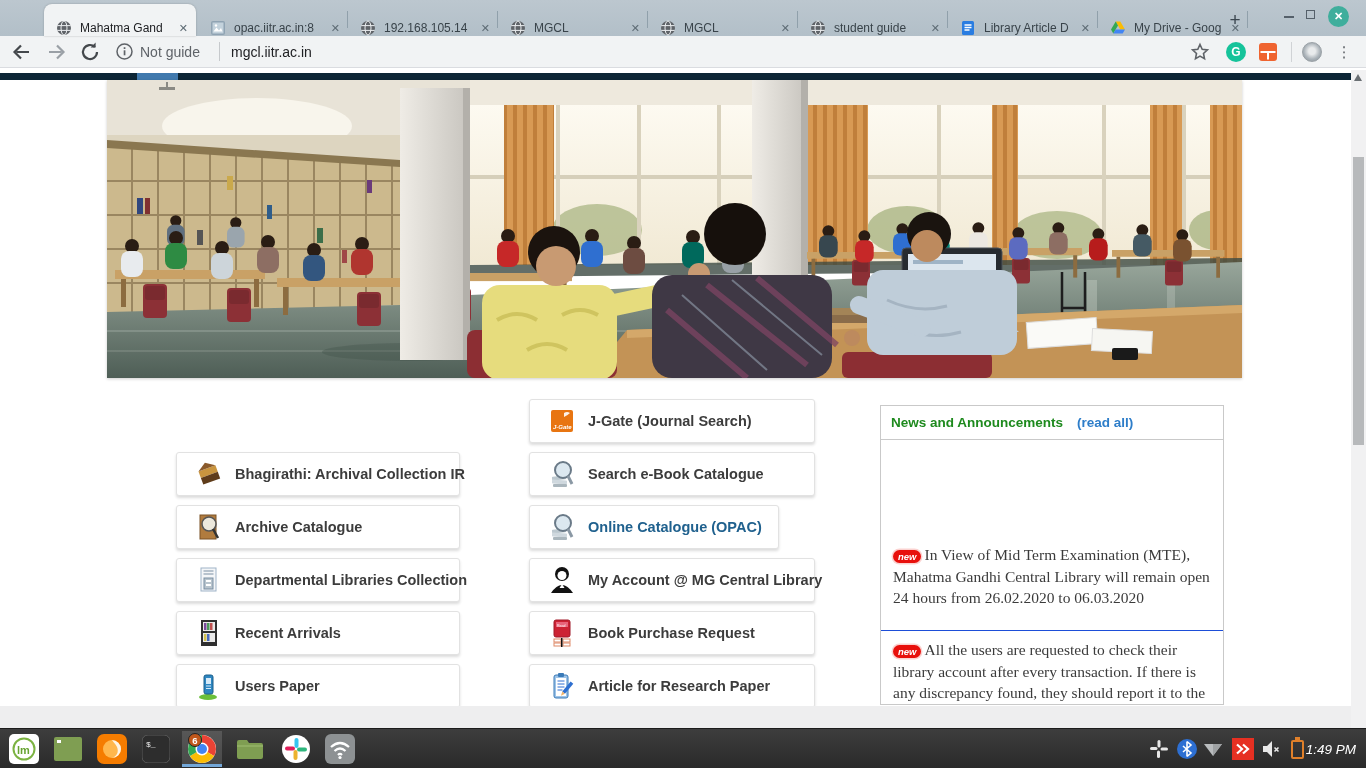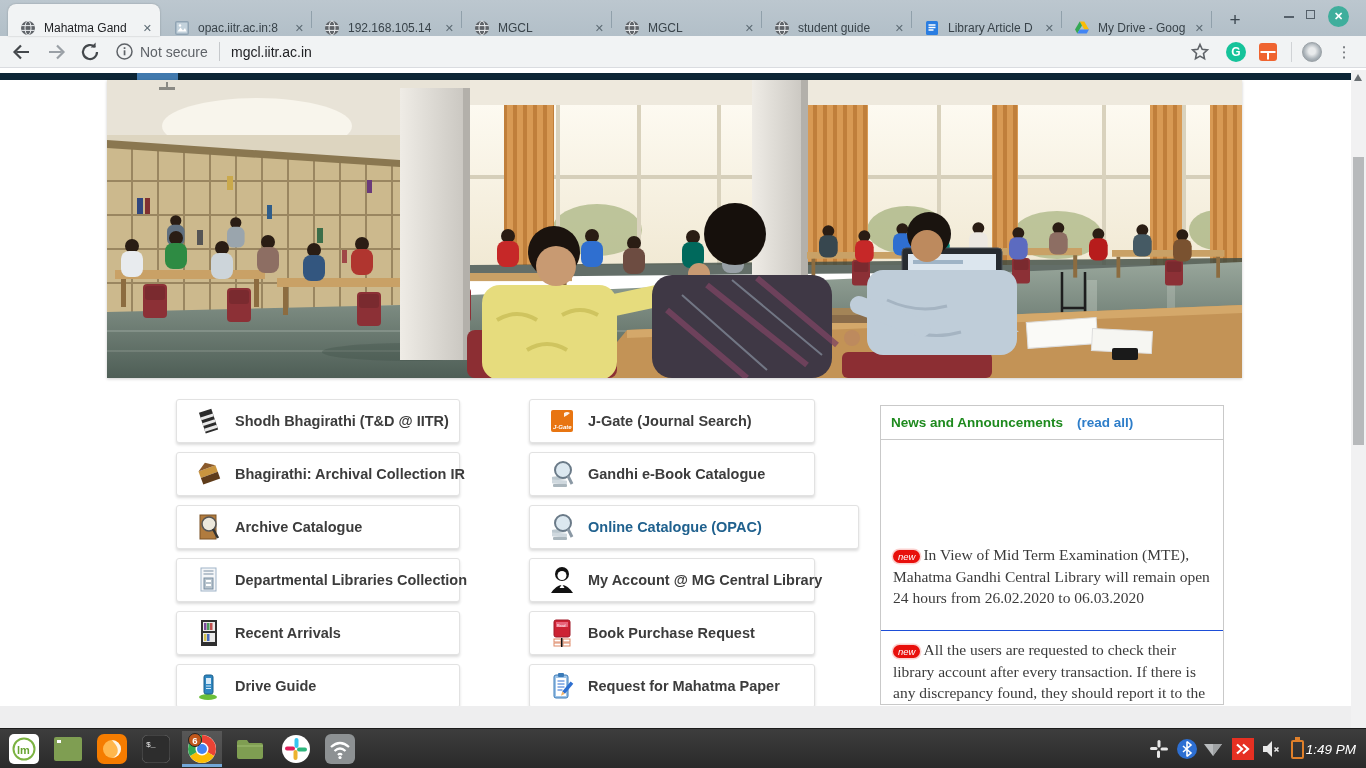--- a/index.html
+++ b/index.html
@@ -3,21 +3,21 @@
 <meta charset="utf-8">
 <style>
   * { margin:0; padding:0; box-sizing:border-box; }
   html,body { width:1366px; height:768px; overflow:hidden; background:#fff;
               font-family:"Liberation Sans", sans-serif; }
 
   
   #tabstrip { position:absolute; left:0; top:0; width:1366px; height:36px;
               background:linear-gradient(#bcc7cf,#b2bfc8); }
   .tab { position:absolute; top:6px; height:28px; width:150px; display:flex;
-         align-items:center; padding:16px 8px 0 12px; cursor:default; }
+         align-items:center; padding:16px 8px 0 12px; cursor:default;margin-left:36px; }
   .tab:not(.active)::after { content:""; position:absolute; right:0; top:5px; height:17px;
          width:1px; background:#90a0ab; }
   .tab.active { top:4px; height:32px; background:#f1f3f4; border-radius:8px 8px 0 0;
          box-shadow:0 0 2px rgba(0,0,0,.25); z-index:3; }
   .fav { width:16px; height:16px; flex:0 0 16px; margin-right:8px; }
   .tab-title { font-size:12px; color:#39434a; white-space:nowrap; overflow:hidden;
          flex:1 1 auto; }
   .tab.active .tab-title { color:#202124; }
   .tab-close { font-size:11px; color:#5d6post8; color:#5d6b74; margin-left:6px; flex:0 0 auto; }
   #newtab { position:absolute; left:1222px; top:8px; width:26px; height:24px; text-align:center;
@@ -63,21 +63,21 @@
   #news-head { height:34px; border-bottom:1px solid #c9c9c9; display:flex; align-items:center;
                padding:0 10px; }
   #news-title { font-size:13.5px; font-weight:bold; color:#1e8a1e; }
   #news-readall { font-size:13.5px; font-weight:bold; color:#2d7dc9; margin-left:14px; }
   #news-scroll { height:190px; overflow:hidden; }
   .news-item { font-family:"Liberation Serif", serif; font-size:15.5px; color:#3b3b3b;
                line-height:21.5px; padding:8px 12px 8px 12px; }
   .news-item.first { padding-top:104px; }
   #news-item2-box { border-top:1px solid #1d4ed8; height:76px; overflow:hidden; }
   .new-badge { display:inline-block; background:#e8100c; color:#fff; font-family:"Liberation Sans",sans-serif;
-               font-style:italic; font-weight:normal; font-size:9.5px; line-height:13px;
+               font-style:italic; font-weight:bold; font-size:9.5px; line-height:13px;
                padding:0 5px; border-radius:8px; margin-right:3px; box-shadow:0 0 0 1.5px #fbd2d0; }
 
   #footstrip { position:absolute; left:0; top:638px; width:1366px; height:22px; background:#eeeeef; }
 
   
   #scrollbar { position:absolute; left:1351px; top:70px; width:15px; height:658px; background:#f1f1f2; }
   #sb-up { position:absolute; left:3px; top:4px; width:0; height:0;
            border-left:4.5px solid transparent; border-right:4.5px solid transparent;
            border-bottom:7px solid #6a6f73; }
   #sb-thumb { position:absolute; left:2px; top:87px; width:11px; height:288px; background:#b7b9bb; }
@@ -188,21 +188,21 @@
     </svg>
   <svg class="navbtn" style="left:78px" viewBox="0 0 24 24">
       <path d="M19 12a7 7 0 1 1-2.1-5" stroke="#44484c" stroke-width="2.2" fill="none"></path>
       <path d="M17.6 2.5v5h-5z" fill="#44484c"></path>
     </svg>
   <svg id="secicon" viewBox="0 0 17 17">
       <circle cx="8.5" cy="8.5" r="7.5" fill="none" stroke="#5f6368" stroke-width="1.5"></circle>
       <rect x="7.7" y="7.3" width="1.7" height="5" fill="#5f6368"></rect>
       <rect x="7.7" y="4.2" width="1.7" height="1.8" fill="#5f6368"></rect>
     </svg>
-  <span id="notsecure">Not secure</span>
+  <span id="notsecure">Not guide</span>
   <div id="urldiv"></div>
   <span id="urltext">mgcl.iitr.ac.in</span>
   <svg class="tbr" style="right:156px" viewBox="0 0 20 20">
       <path d="M10 2.5l2.2 4.8 5.2.6-3.9 3.6 1 5.2L10 14.1l-4.5 2.6 1-5.2L2.6 7.9l5.2-.6z" fill="none" stroke="#5f6368" stroke-width="1.6"></path>
     </svg>
   <div class="tbr" id="grammarly" style="right:120px">G</div>
   <svg class="tbr" style="right:88px" viewBox="0 0 20 20">
       <rect x="1" y="1" width="18" height="18" rx="3" fill="#ef6430"></rect>
       <rect x="2.5" y="9" width="15" height="2" fill="#fff"></rect>
       <rect x="9" y="11" width="2" height="6.5" fill="#fff"></rect>
@@ -392,31 +392,20 @@
     <path d="M780 220 q30 14 60 6 M800 250 q26 10 54 2" stroke="#a5b4c2" stroke-width="3" fill="none"></path>
     <circle cx="822" cy="154" r="22" fill="#1a140f"></circle>
     <circle cx="820" cy="166" r="16" fill="#bd8a5e"></circle>
     <g transform="rotate(20 790 240)">
           <rect x="740" y="230" width="85" height="18" rx="9" fill="#bfcdd9"></rect>
         </g>
     <circle cx="745" cy="258" r="8" fill="#bd8a5e"></circle>
   </svg>
   </div>
 
-  <div class="qbtn" style="left:176px;top:331px;width:284px">
-    <svg class="qicon" viewBox="0 0 24 28">
-        <g transform="rotate(-18 12 14)">
-          <rect x="5" y="3" width="13" height="22" fill="#2b2b2b"></rect>
-          <rect x="5" y="8" width="13" height="3" fill="#e8e8e8"></rect>
-          <rect x="5" y="14" width="13" height="3" fill="#e8e8e8"></rect>
-          <rect x="5" y="20" width="13" height="3" fill="#e8e8e8"></rect>
-        </g>
-      </svg>
-    <span class="qlabel">Shodh Bhagirathi (T&amp;D @ IITR)</span>
-  </div>
   <div class="qbtn" style="left:176px;top:437px;width:284px">
     <svg class="qicon" viewBox="0 0 24 28">
         <rect x="3" y="2" width="16" height="24" fill="#b07b3e" stroke="#7a5226"></rect>
         <circle cx="12" cy="11" r="7" fill="#ece8dc" stroke="#555" stroke-width="1.5"></circle>
         <line x1="16" y1="16" x2="21" y2="25" stroke="#333" stroke-width="2.5"></line>
       </svg>
     <span class="qlabel">Archive Catalogue</span>
   </div>
   <div class="qbtn" style="left:176px;top:384px;width:284px">
     <svg class="qicon" viewBox="0 0 24 28">
@@ -451,42 +440,42 @@
       </svg>
     <span class="qlabel">Departmental Libraries Collection</span>
   </div>
   <div class="qbtn" style="left:176px;top:596px;width:284px">
     <svg class="qicon" viewBox="0 0 24 28">
         <ellipse cx="11" cy="25" rx="9" ry="3" fill="#6abf3a"></ellipse>
         <rect x="7" y="3" width="9" height="19" rx="2" fill="#2e86c1" stroke="#1b5e8a"></rect>
         <rect x="9" y="6" width="5" height="6" fill="#d6eaf8"></rect>
         <path d="M9 14h5M9 16.5h5" stroke="#d6eaf8"></path>
       </svg>
-    <span class="qlabel">Drive Guide</span>
+    <span class="qlabel">Users Paper</span>
   </div>
 
   <div class="qbtn" style="left:529px;top:331px;width:286px">
     <svg class="qicon" viewBox="0 0 24 28">
         <rect x="1" y="3" width="22" height="22" rx="2" fill="#e87511"></rect>
         <path d="M14 6q3 -2 6 0q-2 2 -6 4z" fill="#fff" opacity=".9"></path>
         <text x="3" y="22" font-size="6" font-style="italic" font-weight="bold" fill="#fff" font-family="Liberation Sans, sans-serif">J-Gate</text>
       </svg>
     <span class="qlabel">J-Gate (Journal Search)</span>
   </div>
   <div class="qbtn" style="left:529px;top:384px;width:286px">
     <svg class="qicon" viewBox="0 0 24 28">
         <rect x="2" y="16" width="14" height="4" rx="1" fill="#bcc8cf" transform="rotate(-6 9 18)"></rect>
         <rect x="2" y="20" width="15" height="4" rx="1" fill="#cfd8de" transform="rotate(4 9 22)"></rect>
         <rect x="3" y="24" width="14" height="3" rx="1" fill="#aab6bd"></rect>
         <circle cx="13" cy="10" r="8" fill="#dce8f0" stroke="#6a7a88" stroke-width="2"></circle>
         <line x1="18" y1="16" x2="22" y2="24" stroke="#8a98a4" stroke-width="3"></line>
       </svg>
-    <span class="qlabel">Gandhi e-Book Catalogue</span>
-  </div>
-  <div class="qbtn" style="left:529px;top:437px;width:330px">
+    <span class="qlabel">Search e-Book Catalogue</span>
+  </div>
+  <div class="qbtn" style="left:529px;top:437px;width:250px">
     <svg class="qicon" viewBox="0 0 24 28">
         <rect x="2" y="16" width="14" height="4" rx="1" fill="#bcc8cf" transform="rotate(-6 9 18)"></rect>
         <rect x="2" y="20" width="15" height="4" rx="1" fill="#cfd8de" transform="rotate(4 9 22)"></rect>
         <rect x="3" y="24" width="14" height="3" rx="1" fill="#aab6bd"></rect>
         <circle cx="13" cy="10" r="8" fill="#dce8f0" stroke="#6a7a88" stroke-width="2"></circle>
         <line x1="18" y1="16" x2="22" y2="24" stroke="#8a98a4" stroke-width="3"></line>
       </svg>
     <span class="qlabel blue">Online Catalogue (OPAC)</span>
   </div>
   <div class="qbtn" style="left:529px;top:490px;width:286px">
@@ -515,21 +504,21 @@
     <svg class="qicon" viewBox="0 0 24 28">
         <rect x="4" y="3" width="14" height="23" rx="2" fill="#9ec4e8" stroke="#3a7ab8"></rect>
         <rect x="6" y="6" width="10" height="18" fill="#fff"></rect>
         <path d="M7.5 9h7M7.5 12h7M7.5 15h7M7.5 18h5" stroke="#2e6fd0" stroke-width="1"></path>
         <rect x="8" y="1" width="6" height="4" rx="1" fill="#3a7ab8"></rect>
         <g transform="rotate(40 17 17)">
           <rect x="15" y="9" width="3.5" height="13" fill="#2e6fd0"></rect>
           <polygon points="15,22 18.5,22 16.7,26" fill="#f0b36a"></polygon>
         </g>
       </svg>
-    <span class="qlabel">Request for Mahatma Paper</span>
+    <span class="qlabel">Article for Research Paper</span>
   </div>
 
   <div id="news">
     <div id="news-head">
       <span id="news-title">News and Announcements</span>
       <a id="news-readall">(read all)</a>
     </div>
     <div id="news-scroll">
       <div class="news-item first">
         <span class="new-badge">new</span><span>In View of Mid Term Examination (MTE), Mahatma Gandhi Central Library will remain open 24 hours from 26.02.2020 to 06.03.2020</span>

